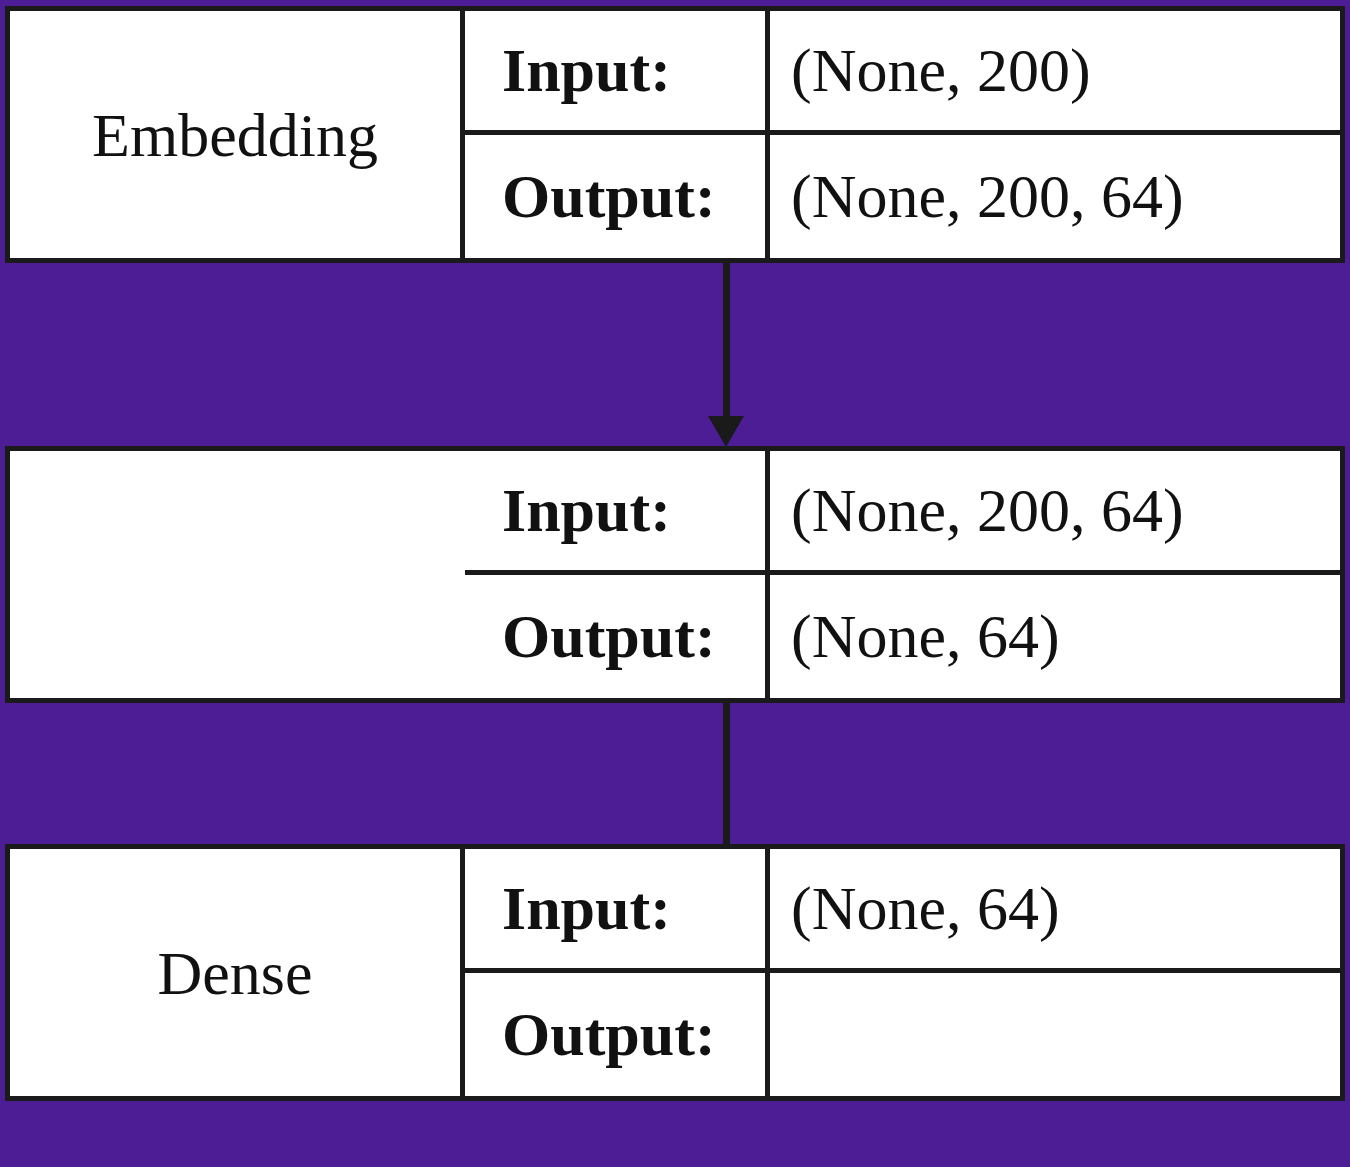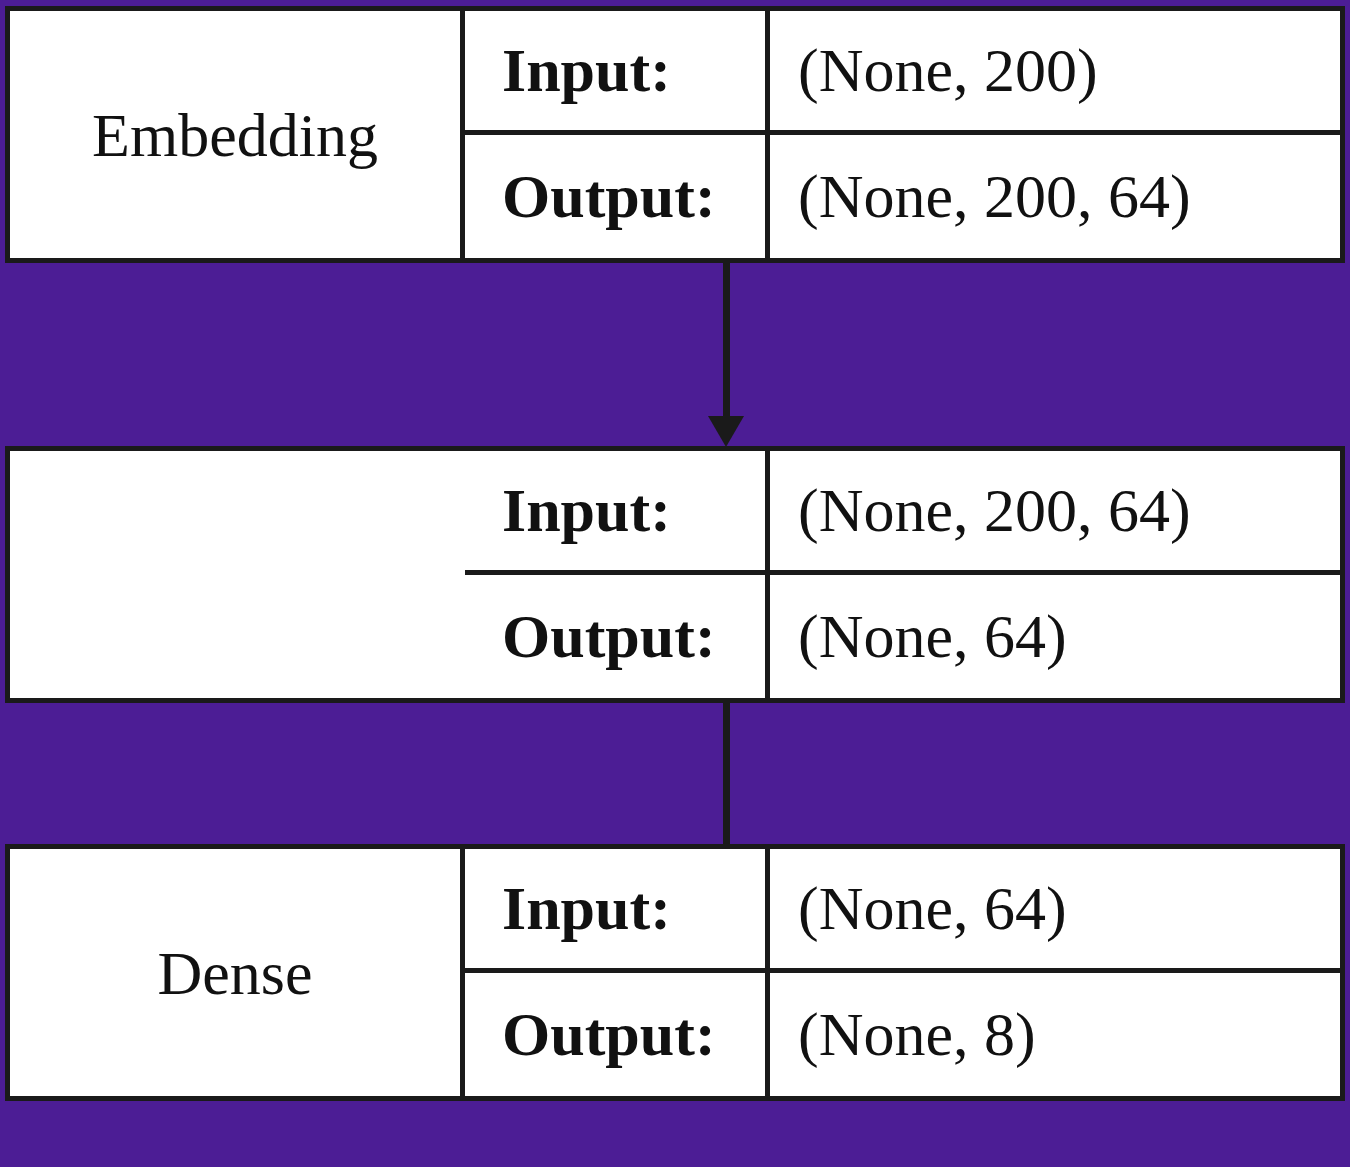--- a/index.html
+++ b/index.html
@@ -43,21 +43,21 @@
     border-right: 5px solid #1a1a1a;
   }
   .cell.lbl {
     grid-column: 2;
     border-right: 5px solid #1a1a1a;
     padding-left: 37px;
     font-weight: bold;
   }
   .cell.shape {
     grid-column: 3;
-    padding-left: 28px;
+    padding-left: 21px;
     text-align: right;
   }
   .row1 { grid-row: 1; border-bottom: 5px solid #1a1a1a; }
   .row2 { grid-row: 2; }
 
   .arrow {
     position: absolute;
     width: 40px;
     display: flex;
     flex-direction: column;
@@ -104,16 +104,15 @@
   <div class="arrow" style="left:706px; top:701px; height:188px;">
     <div class="arrow-line"></div>
     <div class="arrow-head"></div>
   </div>
 
   <div class="layer-box" style="top:844px;">
     <div class="cell name">Dense</div>
     <div class="cell lbl row1">Input:</div>
     <div class="cell shape row1">(None, 64)</div>
     <div class="cell lbl row2">Output:</div>
-    <div class="cell shape row2">(None, 8)</div>
   </div>
 
 </div>
 
 </body></html>

